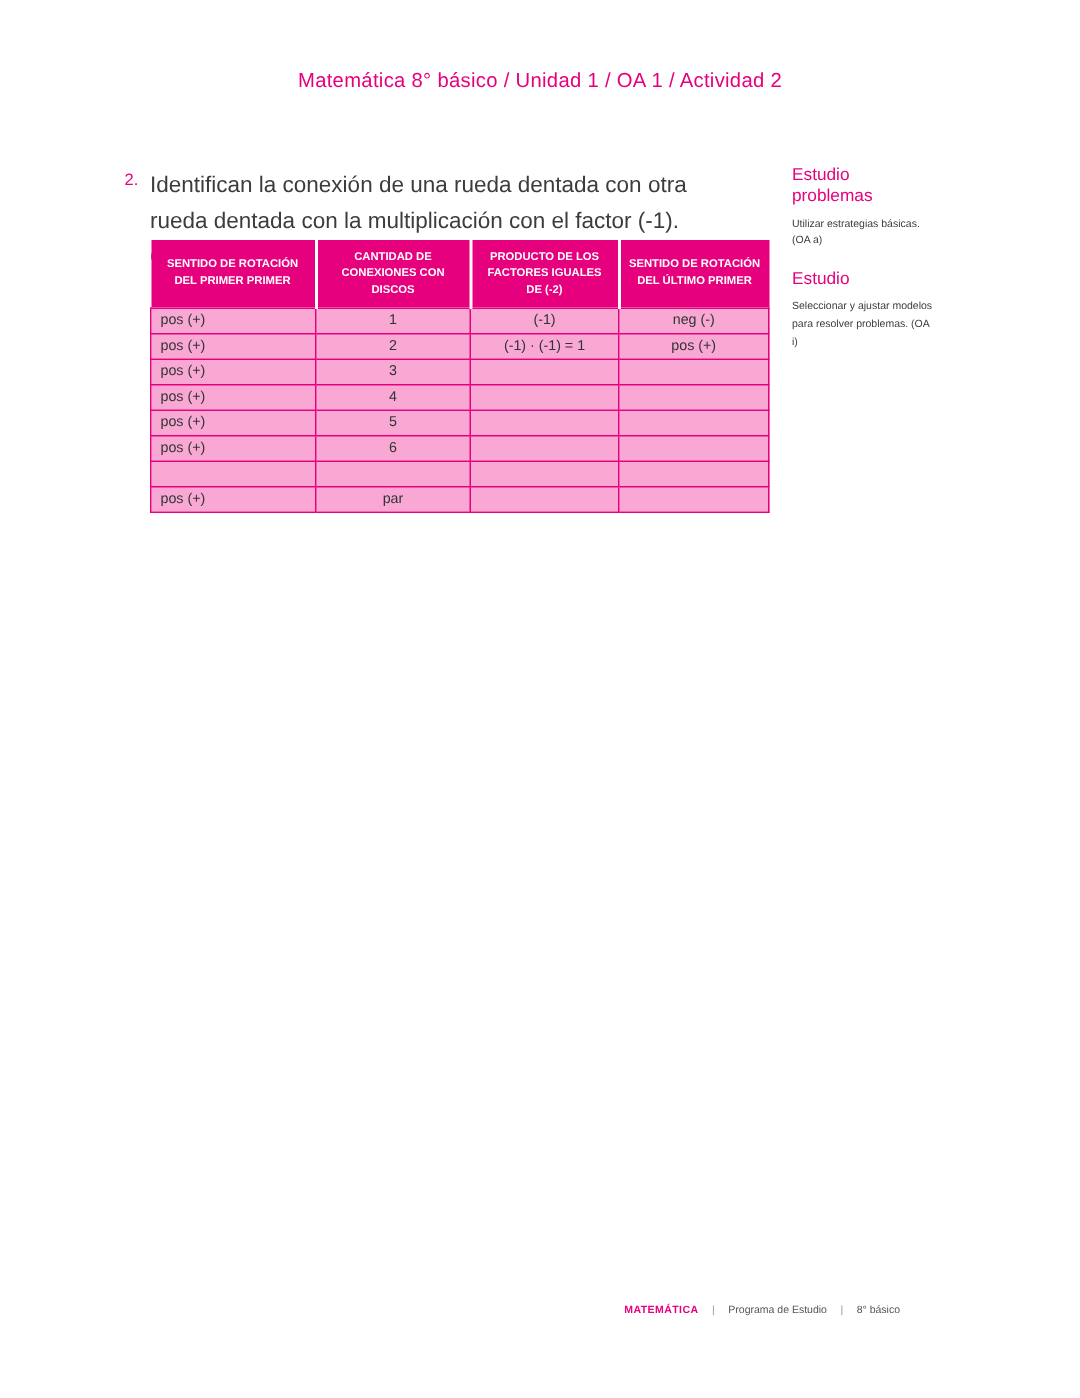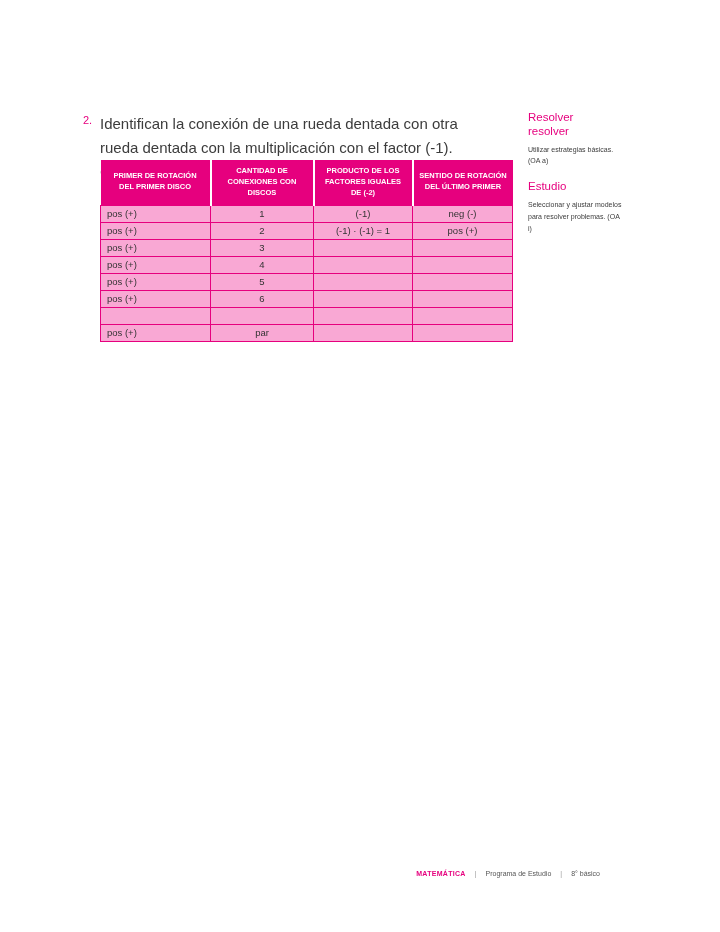--- a/index.html
+++ b/index.html
@@ -101,37 +101,38 @@
     white-space: nowrap;
   }
   .footer-brand { color: #e6007e; font-weight: bold; letter-spacing: 0.3px; }
   .footer-divider { color: #999999; padding: 0 9px; }
 </style>
 </head>
 <body>
 
 <div class="page">
 
+  <div class="title">Matemática 8° básico / Unidad 1 / OA 1 / Actividad 2</div>
 
   <div class="activity">
     <div class="activity-number">2.</div>
     <div class="activity-text">Identifican la conexión de una rueda dentada con otra rueda dentada con la multiplicación con el factor (-1). Completan la tabla.</div>
   </div>
 
   <div class="table-wrap">
     <table>
       <colgroup>
         <col style="width:110px">
         <col style="width:103px">
         <col style="width:99px">
         <col style="width:100px">
       </colgroup>
       <thead>
         <tr>
-          <th>PRIMER DE ROTACIÓN DEL PRIMER DISCO</th>
+          <th>SENTIDO DE ROTACIÓN DEL PRIMER PRIMER</th>
           <th>CANTIDAD DE CONEXIONES CON DISCOS</th>
           <th>PRODUCTO DE LOS FACTORES IGUALES DE (-2)</th>
           <th>SENTIDO DE ROTACIÓN DEL ÚLTIMO PRIMER</th>
         </tr>
       </thead>
       <tbody>
         <tr>
           <td>pos (+)</td>
           <td>1</td>
           <td>(-1)</td>
@@ -177,21 +178,21 @@
           <td>pos (+)</td>
           <td>par</td>
           <td></td>
           <td></td>
         </tr>
       </tbody>
     </table>
   </div>
 
   <aside class="sidebar">
-    <div class="sidebar-heading">Resolver resolver</div>
+    <div class="sidebar-heading">Estudio problemas</div>
     <p class="sidebar-body">Utilizar estrategias básicas. (OA a)</p>
     <div class="sidebar-heading">Estudio</div>
     <p class="sidebar-body">Seleccionar y ajustar modelos para resolver problemas. (OA i)</p>
   </aside>
 
   <div class="footer">
     <span class="footer-brand">MATEMÁTICA</span><span class="footer-divider">|</span><span>Programa de Estudio</span><span class="footer-divider">|</span><span>8° básico</span>
   </div>
 
 </div>

